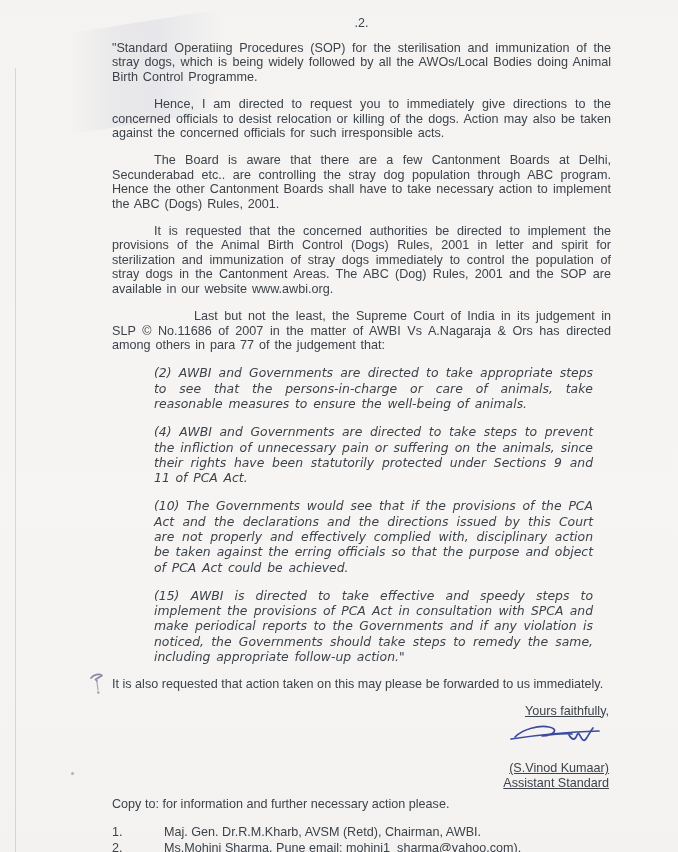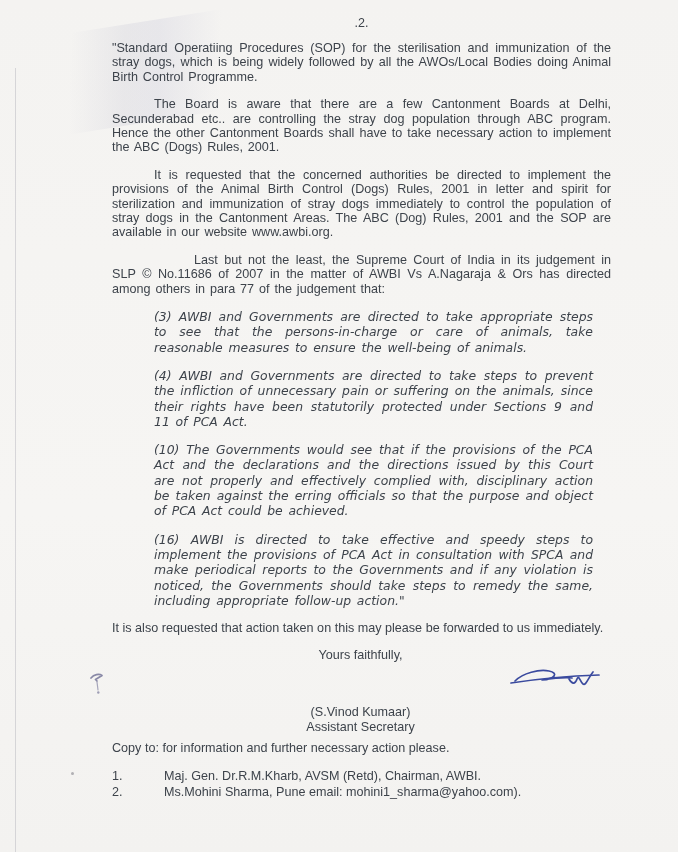--- a/index.html
+++ b/index.html
@@ -41,21 +41,21 @@
   blockquote.q {
     font-family: "DejaVu Sans", sans-serif;
     font-style: italic;
     font-size: 12.4px; line-height: 15.3px;
     text-align: justify; text-align-last: left;
     margin: 0 18px 13px 42px; word-spacing: 1.8px;
   }
 
   .request-line { font-size: 12.6px; line-height: 14.4px; margin: 2px 0 12px 0; }
 
-  .closing { text-align: center; margin-top: 11px; font-size: 12.6px; line-height: 15px; padding-right: 2px; }
+  .closing { text-align: right; margin-top: 11px; font-size: 12.6px; line-height: 15px; padding-right: 2px; text-decoration: underline; }
   .sig-svg { display: block; margin: 1px 4px -1px auto; }
   .closing .name { margin-top: 16px; }
 
   .copyto { font-size: 12.6px; margin-top: 6px; }
   .copy-list { margin-top: 13px; }
   .copy-row { display: flex; font-size: 12.6px; line-height: 16.2px; }
   .copy-num { width: 52px; flex: none; }
 </style>
 </head>
 <body>
@@ -71,45 +71,46 @@
     <path d="M8 11 L 9 19" fill="none" stroke="rgba(100,100,140,0.55)" stroke-width="1.2" stroke-linecap="round"></path>
     <circle cx="9.3" cy="21.5" r="1.2" fill="rgba(100,100,140,0.6)"></circle>
   </svg>
 
   <div class="content">
 
     <div class="pageno">.2.</div>
 
     <p class="body">"Standard Operatiing Procedures (SOP) for the sterilisation and immunization of the stray dogs, which is being widely followed by all the AWOs/Local Bodies doing Animal Birth Control Programme.</p>
 
+    <p class="body ind">Hence, I am directed to request you to immediately give directions to the concerned officials to desist relocation or killing of the dogs. Action may also be taken against the concerned officials for such irresponsible acts.</p>
 
     <p class="body ind">The Board is aware that there are a few Cantonment Boards at Delhi, Secunderabad etc.. are controlling the stray dog population through ABC program. Hence the other Cantonment Boards shall have to take necessary action to implement the ABC (Dogs) Rules, 2001.</p>
 
     <p class="body ind"><span>It is requested that the concerned authorities be directed to implement the provisions of the Animal Birth Control (Dogs) Rules, 2001 in letter and spirit for sterilization and immunization of stray dogs immediately to control the population of stray dogs in the Cantonment Areas. The ABC (Dog) Rules, 2001 and the SOP are available in our website </span><span class="weblink">www.awbi.org</span><span>.</span></p>
 
     <p class="body ind-lg">Last but not the least, the Supreme Court of India in its judgement in SLP © No.11686 of 2007 in the matter of AWBI Vs A.Nagaraja &amp; Ors has directed among others in para 77 of the judgement that:</p>
 
-    <blockquote class="q">(3) AWBI and Governments are directed to take appropriate steps to see that the persons-in-charge or care of animals, take reasonable measures to ensure the well-being of animals.</blockquote>
+    <blockquote class="q">(2) AWBI and Governments are directed to take appropriate steps to see that the persons-in-charge or care of animals, take reasonable measures to ensure the well-being of animals.</blockquote>
     <blockquote class="q">(4) AWBI and Governments are directed to take steps to prevent the infliction of unnecessary pain or suffering on the animals, since their rights have been statutorily protected under Sections 9 and 11 of PCA Act.</blockquote>
     <blockquote class="q">(10) The Governments would see that if the provisions of the PCA Act and the declarations and the directions issued by this Court are not properly and effectively complied with, disciplinary action be taken against the erring officials so that the purpose and object of PCA Act could be achieved.</blockquote>
-    <blockquote class="q">(16) AWBI is directed to take effective and speedy steps to implement the provisions of PCA Act in consultation with SPCA and make periodical reports to the Governments and if any violation is noticed, the Governments should take steps to remedy the same, including appropriate follow-up action."</blockquote>
+    <blockquote class="q">(15) AWBI is directed to take effective and speedy steps to implement the provisions of PCA Act in consultation with SPCA and make periodical reports to the Governments and if any violation is noticed, the Governments should take steps to remedy the same, including appropriate follow-up action."</blockquote>
 
     <p class="request-line">It is also requested that action taken on this may please be forwarded to us immediately.</p>
 
     <div class="closing">
       <div>Yours faithfully,</div>
       <svg class="sig-svg" width="96" height="26" viewBox="0 0 96 26">
         <g fill="none" stroke="#3a4a9e" stroke-width="1.7" stroke-linecap="round" stroke-linejoin="round">
           <path d="M6 17 C 14 9, 30 5, 40 7 C 50 9, 46 15, 33 16 C 46 14, 57 13, 63 14"></path>
           <path d="M60 15 C 63 20, 66 21, 68 15 C 70 10, 71 18, 74 20 C 77 22, 79 14, 84 8"></path>
           <path d="M2 19 C 28 15, 60 12, 90 11"></path>
         </g>
       </svg>
       <div class="name">(S.Vinod Kumaar)</div>
-      <div>Assistant Secretary</div>
+      <div>Assistant Standard</div>
     </div>
 
     <div class="copyto">Copy to: for information and further necessary action please.</div>
 
     <div class="copy-list">
       <div class="copy-row">
         <span class="copy-num">1.</span>
         <span>Maj. Gen. Dr.R.M.Kharb, AVSM (Retd), Chairman, AWBI.</span>
       </div>
       <div class="copy-row">

